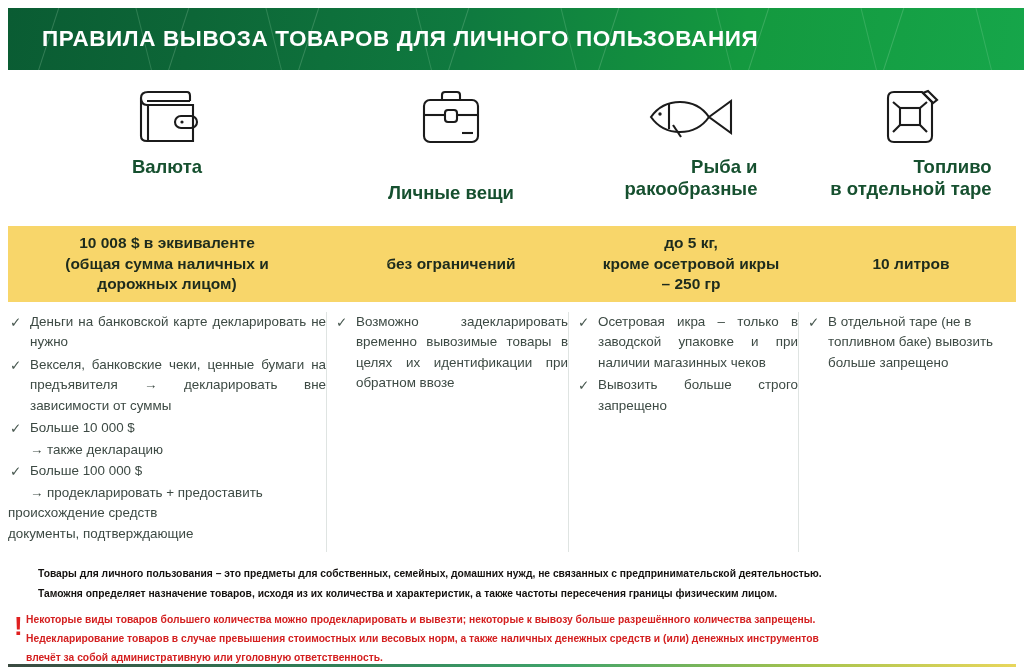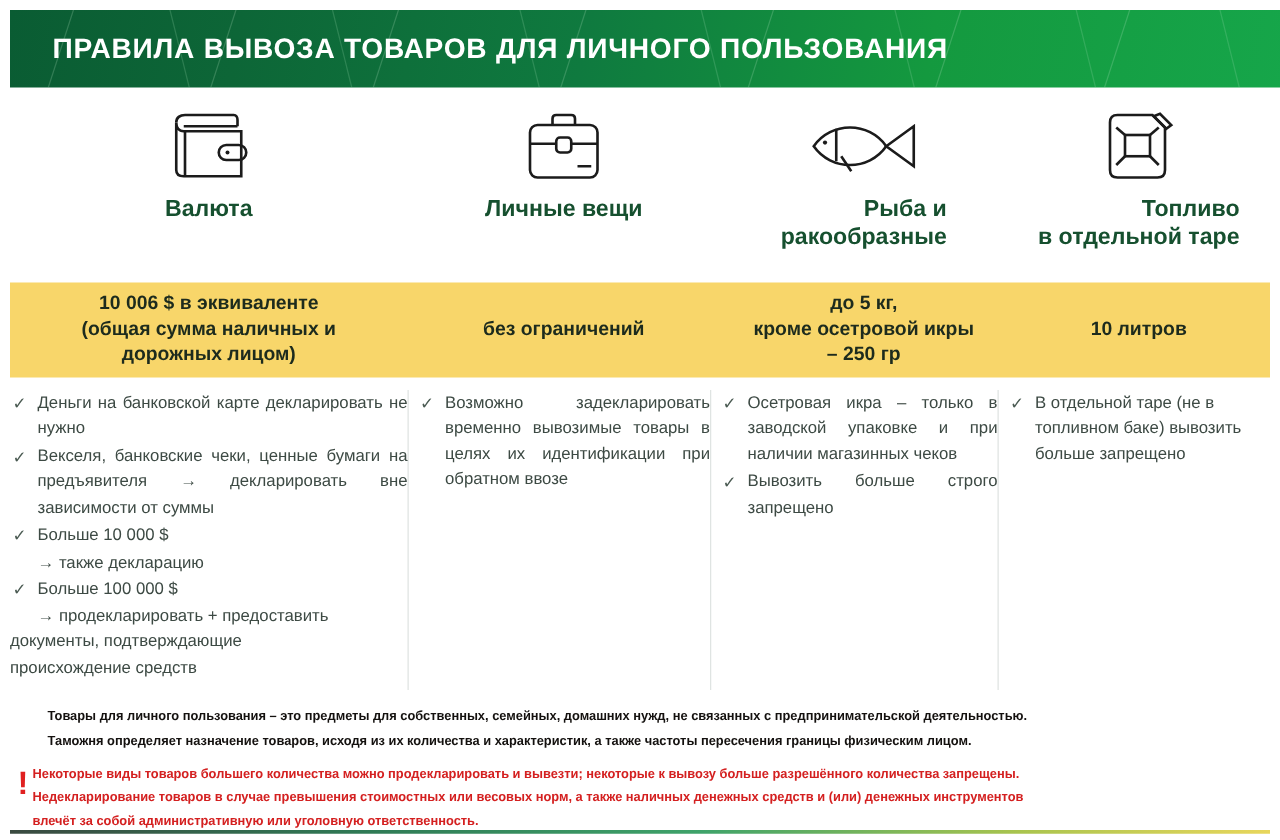--- a/index.html
+++ b/index.html
@@ -32,21 +32,21 @@
     position:absolute;left:34px;top:50%;transform:translateY(-50%);
     color:#ffffff;font-size:22.5px;font-weight:bold;letter-spacing:.6px;
     white-space:nowrap;font-family:"Liberation Sans","DejaVu Sans",sans-serif;
   }
   .hdr-right-edge{position:absolute;right:0;top:0;width:4px;height:62px;background:#f2d54a;}
 
   
   .iconrow{position:absolute;left:0;top:78px;width:1024px;height:140px;}
   .col{position:absolute;top:0;height:140px;display:flex;flex-direction:column;align-items:center;}
   .c1{left:8px;width:318px;}
-  .c2{left:326px;width:250px;}
+  .c2{left:326px;width:250px;gap:26px;}
   .c3{left:576px;width:230px;}
   .c4{left:806px;width:210px;}
   .icon-wrap{height:78px;display:flex;align-items:center;justify-content:center;}
   .col-title{
     text-align:right;color:#16502f;font-weight:bold;font-size:18.5px;line-height:1.18;
   }
 
   
   .yellow{
     position:absolute;left:8px;top:226px;width:1008px;height:76px;
@@ -204,21 +204,21 @@
       <div class="col-title">
         <div>Топливо</div>
         <div>в отдельной таре</div>
       </div>
     </div>
   </div>
 
   <div class="yellow">
     <div class="ycell y1">
       <div class="ytext">
-        <div>10 006 $ в эквиваленте</div>
+        <div>10 008 $ в эквиваленте</div>
         <div>(общая сумма наличных и</div>
         <div>дорожных лицом)</div>
       </div>
     </div>
     <div class="ycell y2">
       <div class="ytext">
         <div>без ограничений</div>
       </div>
     </div>
     <div class="ycell y3">
@@ -253,22 +253,22 @@
       <div class="item">
         <span class="tick">✓</span>
         <div class="txt nojust">Больше 10 000 $</div>
       </div>
       <div class="sub">→  также декларацию</div>
       <div class="item">
         <span class="tick">✓</span>
         <div class="txt nojust">Больше 100 000 $</div>
       </div>
       <div class="sub">→  продекларировать + предоставить</div>
+      <div class="flat">происхождение средств</div>
       <div class="flat">документы,                подтверждающие</div>
-      <div class="flat">происхождение средств</div>
     </div>
 
     <div class="lcol l2">
       <div class="item">
         <span class="tick">✓</span>
         <div class="txt">Возможно задекларировать временно вывозимые товары в целях их идентификации при обратном ввозе</div>
       </div>
     </div>
 
     <div class="lcol l3">

